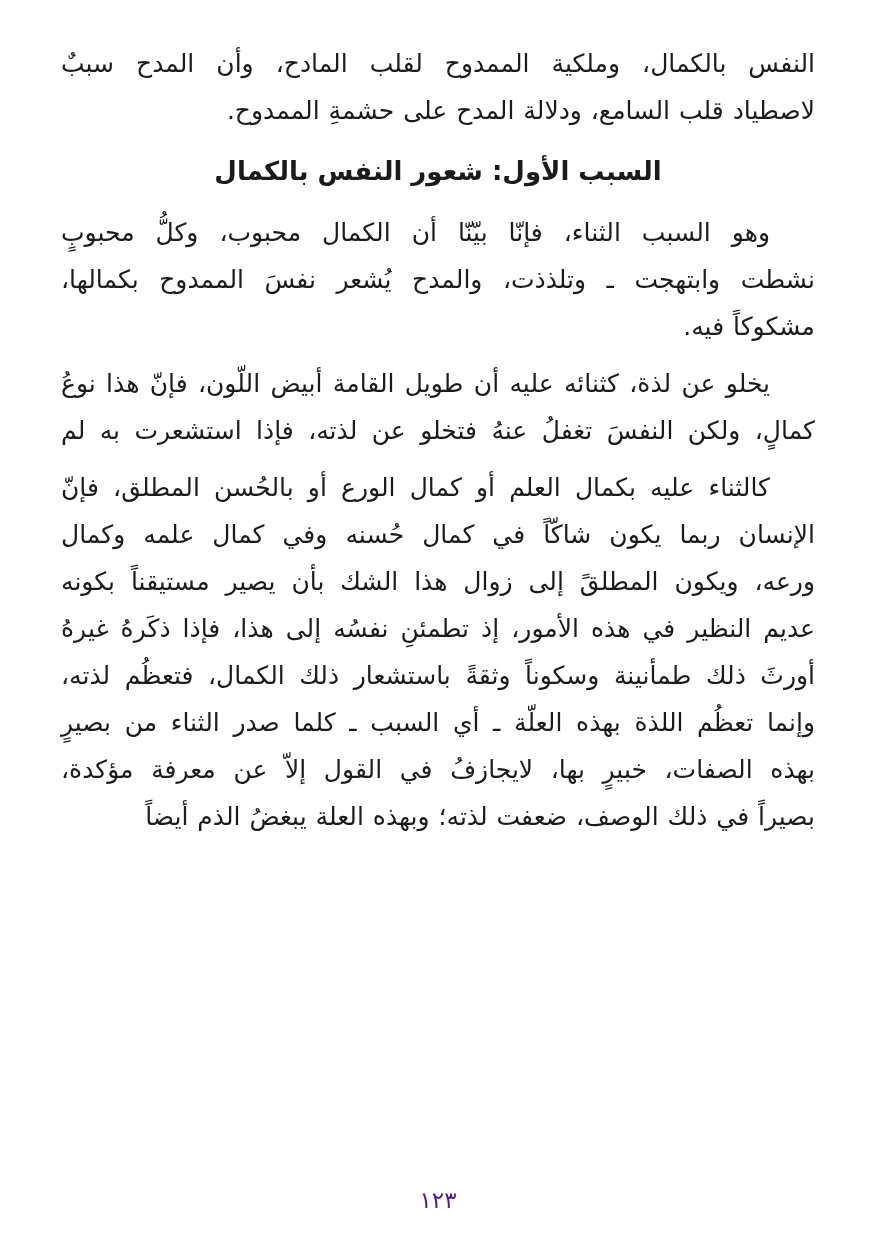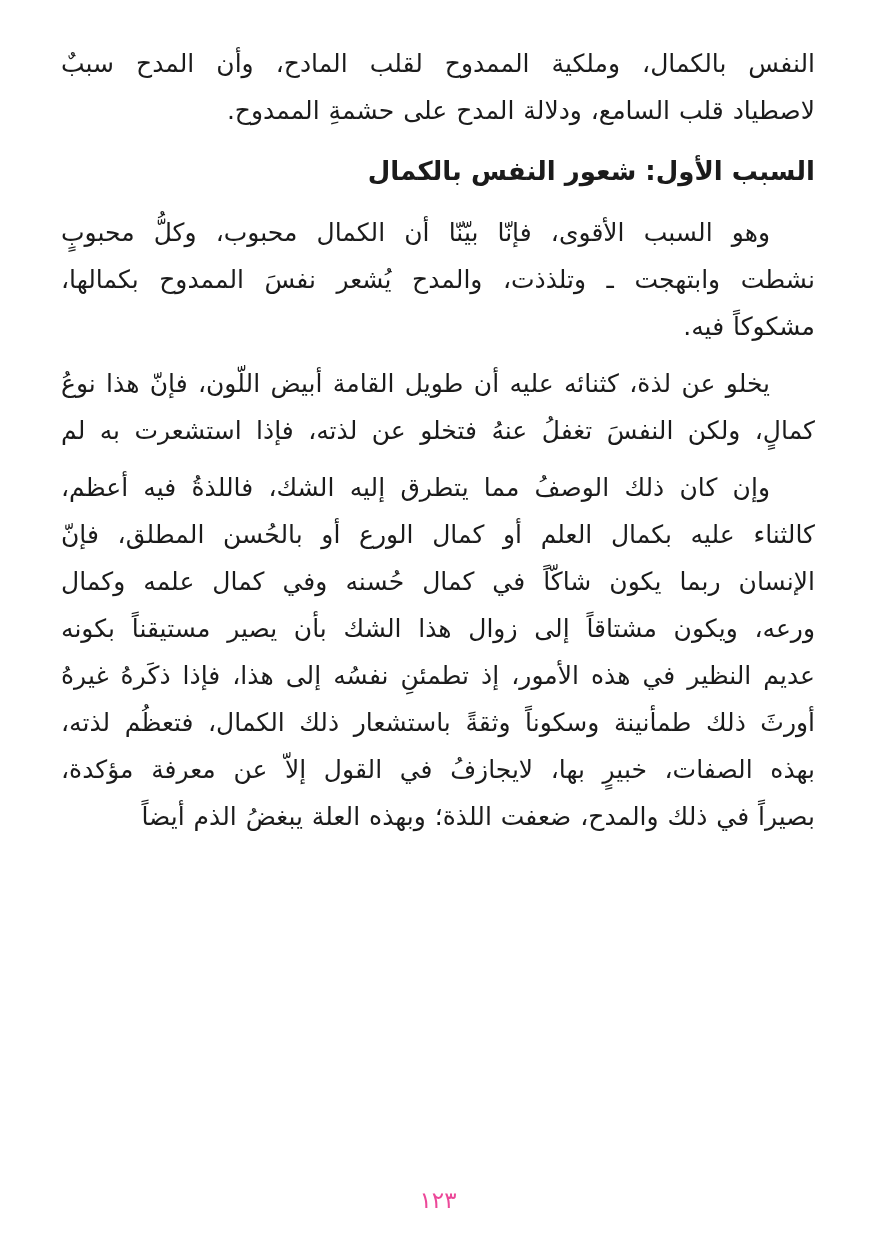--- a/index.html
+++ b/index.html
@@ -39,64 +39,64 @@
     text-align-last: right;
   }
   .para.indent .line:first-child {
     text-indent: 45px;
   }
   .heading {
     font-weight: bold;
     font-size: 26px;
     line-height: 47px;
     margin: 14px 0 14px 0;
-    text-align: right;
+    text-align: center;
   }
   .page-number {
     position: absolute;
     bottom: 34px;
     left: 0;
     right: 0;
     text-align: center;
     font-size: 23px;
     line-height: 28px;
-    color: #ec4899;
+    color: #4c1d95;
   }
 </style>
 </head>
 <body>
 
 <div class="page">
   <div class="text-column">
 
     <section class="para">
         <div class="line">النفس بالكمال، وملكية الممدوح لقلب المادح، وأن المدح سببٌ</div>
         <div class="line last">لاصطياد قلب السامع، ودلالة المدح على حشمةِ الممدوح.</div>
       </section>
 
     <h2 class="heading">السبب الأول: شعور النفس بالكمال</h2>
 
     <section class="para indent">
-        <div class="line">وهو السبب الأقوى، فإنّا بيّنّا أن الكمال محبوب، وكلُّ محبوبٍ</div>
+        <div class="line">وهو السبب الثناء، فإنّا بيّنّا أن الكمال محبوب، وكلُّ محبوبٍ</div>
         <div class="line">نشطت وابتهجت ـ وتلذذت، والمدح يُشعر نفسَ الممدوح بكمالها،</div>
         <div class="line last">مشكوكاً فيه.</div>
       </section>
 
     <section class="para indent">
         <div class="line">يخلو عن لذة، كثنائه عليه أن طويل القامة أبيض اللّون، فإنّ هذا نوعُ</div>
         <div class="line">كمالٍ، ولكن النفسَ تغفلُ عنهُ فتخلو عن لذته، فإذا استشعرت به لم</div>
       </section>
 
     <section class="para indent">
-        <div class="line">وإن كان ذلك الوصفُ مما يتطرق إليه الشك، فاللذةُ فيه أعظم،</div>
         <div class="line">كالثناء عليه بكمال العلم أو كمال الورع أو بالحُسن المطلق، فإنّ</div>
         <div class="line">الإنسان ربما يكون شاكّاً في كمال حُسنه وفي كمال علمه وكمال</div>
-        <div class="line">ورعه، ويكون مشتاقاً إلى زوال هذا الشك بأن يصير مستيقناً بكونه</div>
+        <div class="line">ورعه، ويكون المطلقً إلى زوال هذا الشك بأن يصير مستيقناً بكونه</div>
         <div class="line">عديم النظير في هذه الأمور، إذ تطمئنِ نفسُه إلى هذا، فإذا ذكَرهُ غيرهُ</div>
         <div class="line">أورثَ ذلك طمأنينة وسكوناً وثقةً باستشعار ذلك الكمال، فتعظُم لذته،</div>
+        <div class="line">وإنما تعظُم اللذة بهذه العلّة ـ أي السبب ـ كلما صدر الثناء من بصيرٍ</div>
         <div class="line">بهذه الصفات، خبيرٍ بها، لايجازفُ في القول إلاّ عن معرفة مؤكدة،</div>
-        <div class="line last">بصيراً في ذلك والمدح، ضعفت اللذة؛ وبهذه العلة يبغضُ الذم أيضاً</div>
+        <div class="line last">بصيراً في ذلك الوصف، ضعفت لذته؛ وبهذه العلة يبغضُ الذم أيضاً</div>
       </section>
 
   </div>
 
   <div class="page-number">١٢٣</div>
 </div>
 
 </body></html>

